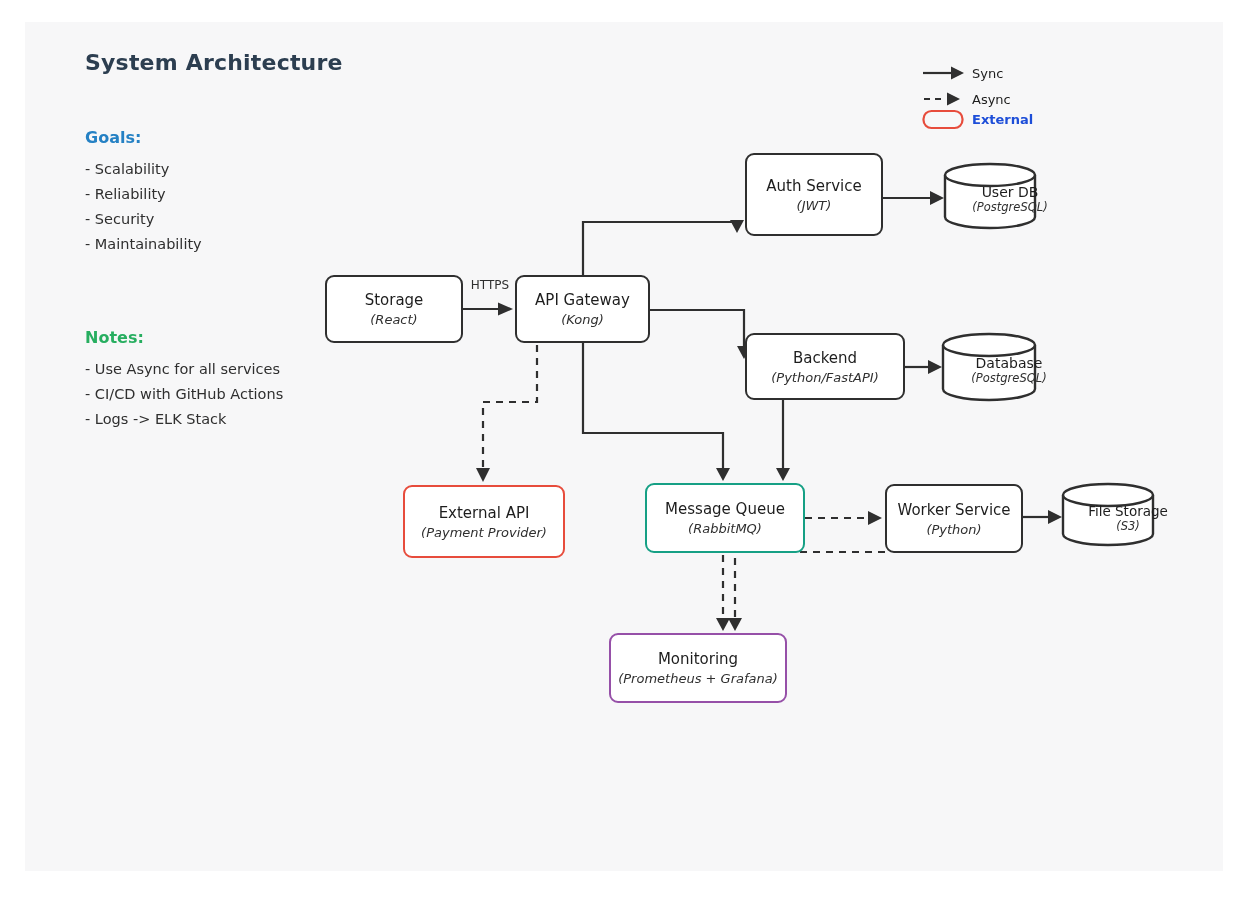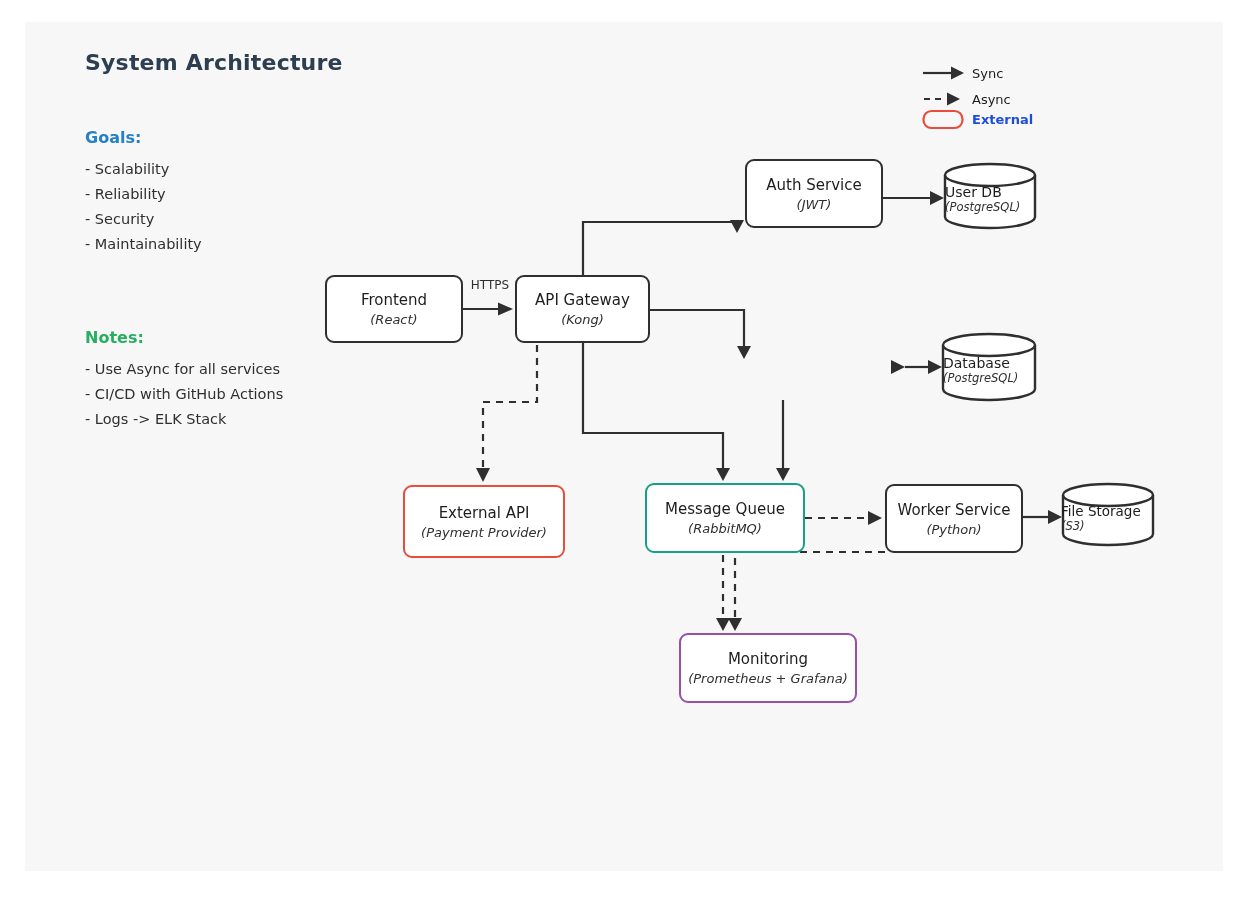--- a/index.html
+++ b/index.html
@@ -20,28 +20,28 @@
   #goals-list { left:85px; top:157px; }
   #notes-list { left:85px; top:357px; }
 
   .node { position:absolute; background:#ffffff; border:2.5px solid #2f2f2f; border-radius:9px;
           display:flex; flex-direction:column; align-items:center; justify-content:center; gap:3px; }
   .node-title { font-size:15px; color:#1d1d1d; }
   .node-sub { font-size:13px; font-style:italic; color:#2f2f2f; }
 
   #node-frontend      { left:325px; top:275px; width:138px; height:68px; }
   #node-api-gateway   { left:515px; top:275px; width:135px; height:68px; }
-  #node-auth          { left:745px; top:159px; width:138px; height:69px; }
+  #node-auth          { left:745px; top:153px; width:138px; height:83px; }
   #node-backend       { left:745px; top:333px; width:160px; height:67px; }
   #node-external-api  { left:403px; top:485px; width:162px; height:73px; border-color:#e74c3c; }
   #node-message-queue { left:645px; top:483px; width:160px; height:70px; border-color:#16a085; }
   #node-worker        { left:885px; top:484px; width:138px; height:69px; }
-  #node-monitoring    { left:679px; top:633px; width:178px; height:70px; border-color:#9650a8; }
+  #node-monitoring    { left:609px; top:633px; width:178px; height:70px; border-color:#9650a8; }
 
-  .cyl-text { position:absolute; color:#1d1d1d; }
+  .cyl-text { position:absolute; text-align:center; color:#1d1d1d;margin-left:20px; }
   .cyl-title { font-size:14px; }
   .cyl-sub { font-size:11.5px; font-style:italic; color:#2f2f2f; }
   #userdb-text   { left:945px;  top:184px; width:90px; }
   #database-text { left:943px;  top:355px; width:92px; }
   #storage-text  { left:1061px; top:503px; width:94px; }
   #storage-text .cyl-title { font-size:13.5px; }
 
   #edge-label-https { left:468px; top:278px; width:44px; text-align:center; font-size:12px; color:#2f2f2f; }
 
   .legend-label { font-size:13px; color:#1d1d1d; }
@@ -139,30 +139,34 @@
     <div>- Logs -&gt; ELK Stack</div>
   </div>
 
   <div id="legend-sync-label" class="abs legend-label">Sync</div>
   <div id="legend-async-label" class="abs legend-label">Async</div>
   <div id="legend-external-label" class="abs legend-label">External</div>
 
   <div id="edge-label-https" class="abs">HTTPS</div>
 
   <div class="node" id="node-frontend">
-    <span class="node-title">Frontend</span>
+    <span class="node-title">Storage</span>
     <span class="node-sub">(React)</span>
   </div>
   <div class="node" id="node-api-gateway">
     <span class="node-title">API Gateway</span>
     <span class="node-sub">(Kong)</span>
   </div>
   <div class="node" id="node-auth">
     <span class="node-title">Auth Service</span>
     <span class="node-sub">(JWT)</span>
+  </div>
+  <div class="node" id="node-backend">
+    <span class="node-title">Backend</span>
+    <span class="node-sub">(Python/FastAPI)</span>
   </div>
   <div class="node" id="node-external-api">
     <span class="node-title">External API</span>
     <span class="node-sub">(Payment Provider)</span>
   </div>
   <div class="node" id="node-message-queue">
     <span class="node-title">Message Queue</span>
     <span class="node-sub">(RabbitMQ)</span>
   </div>
   <div class="node" id="node-worker">

